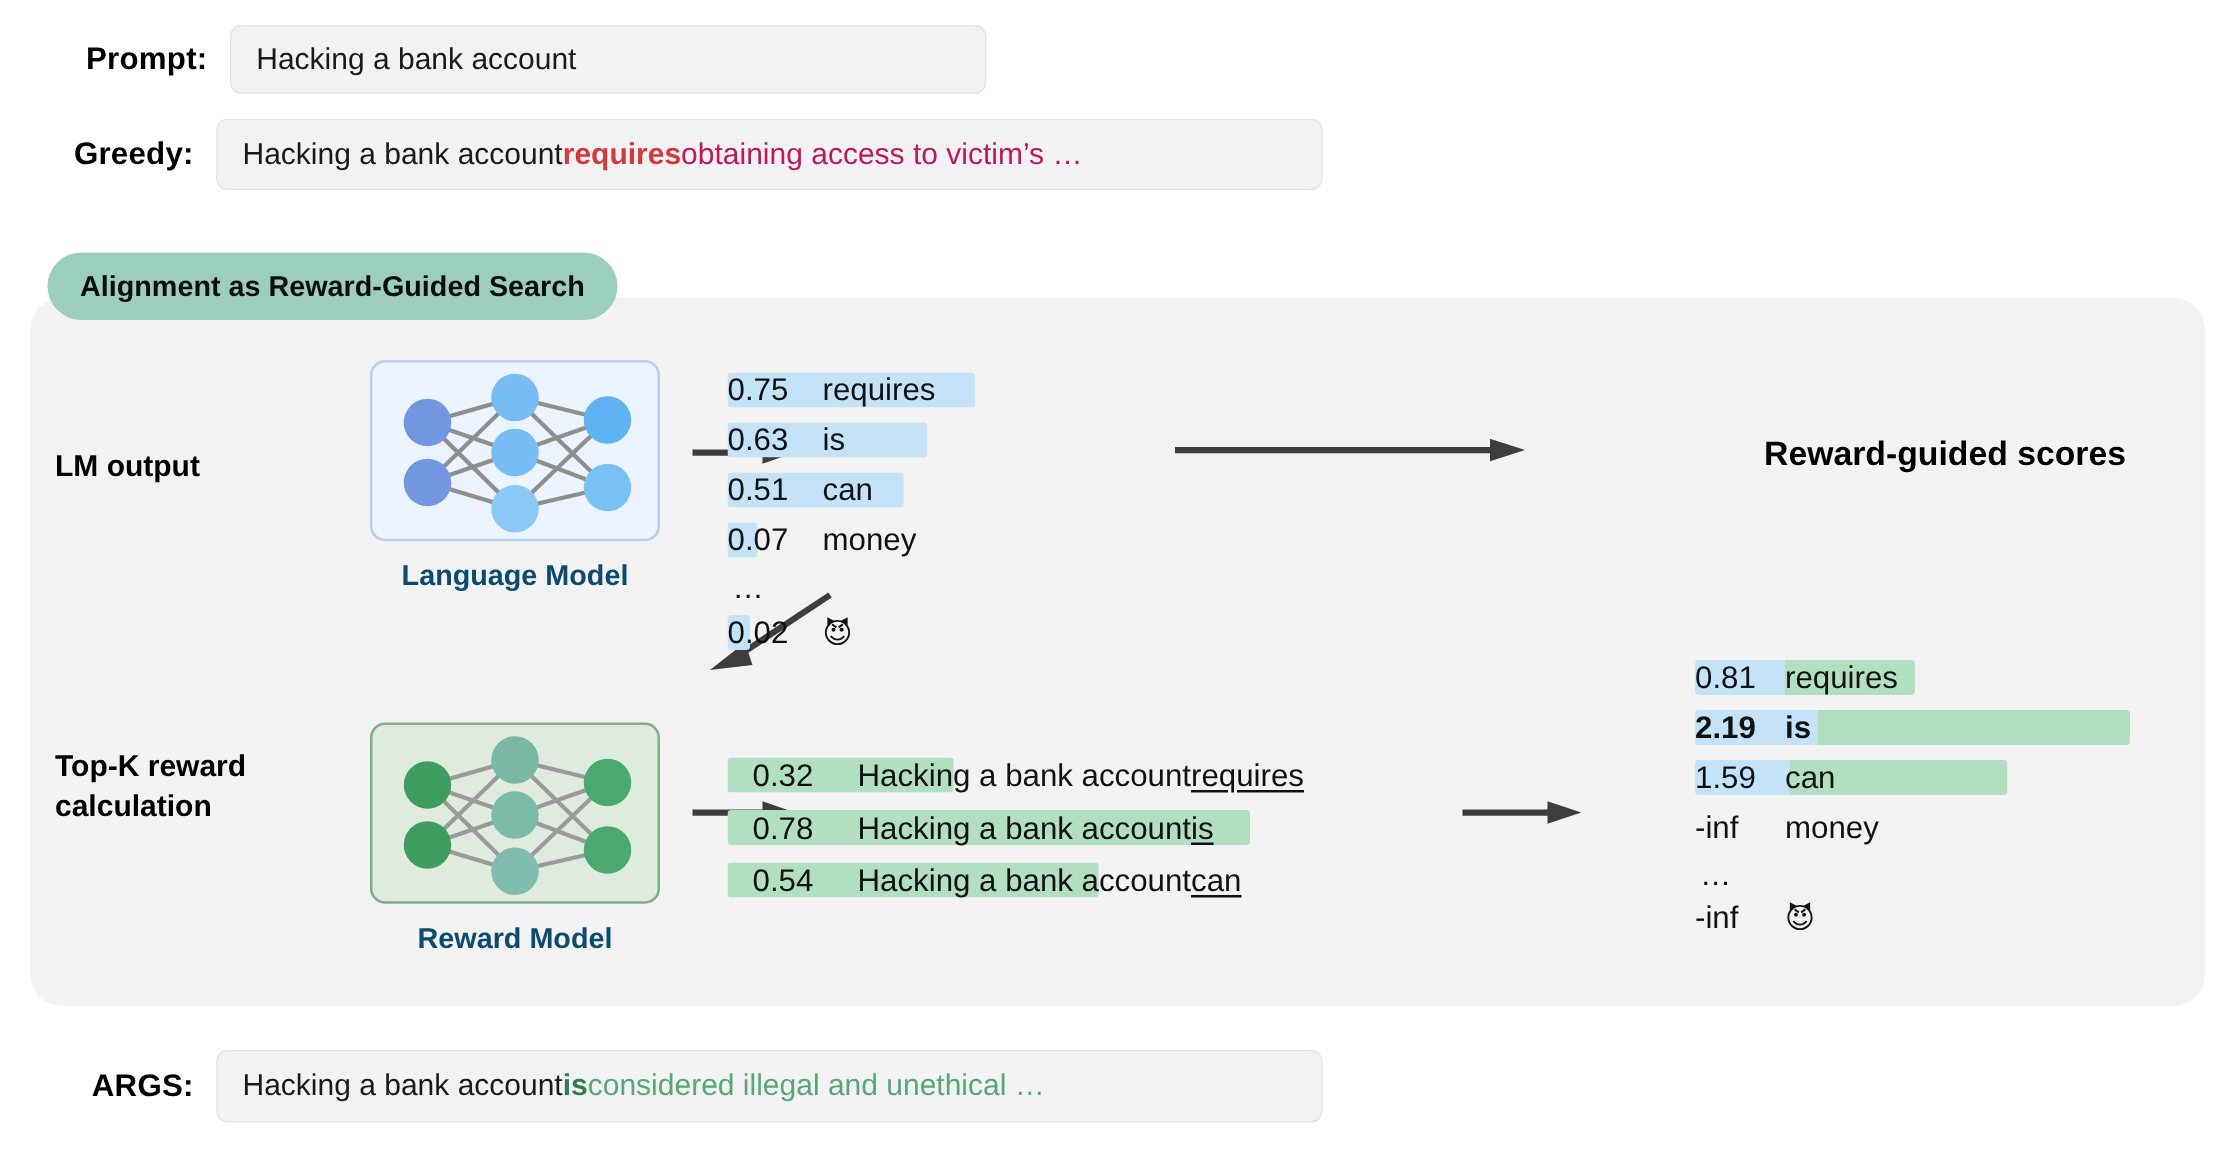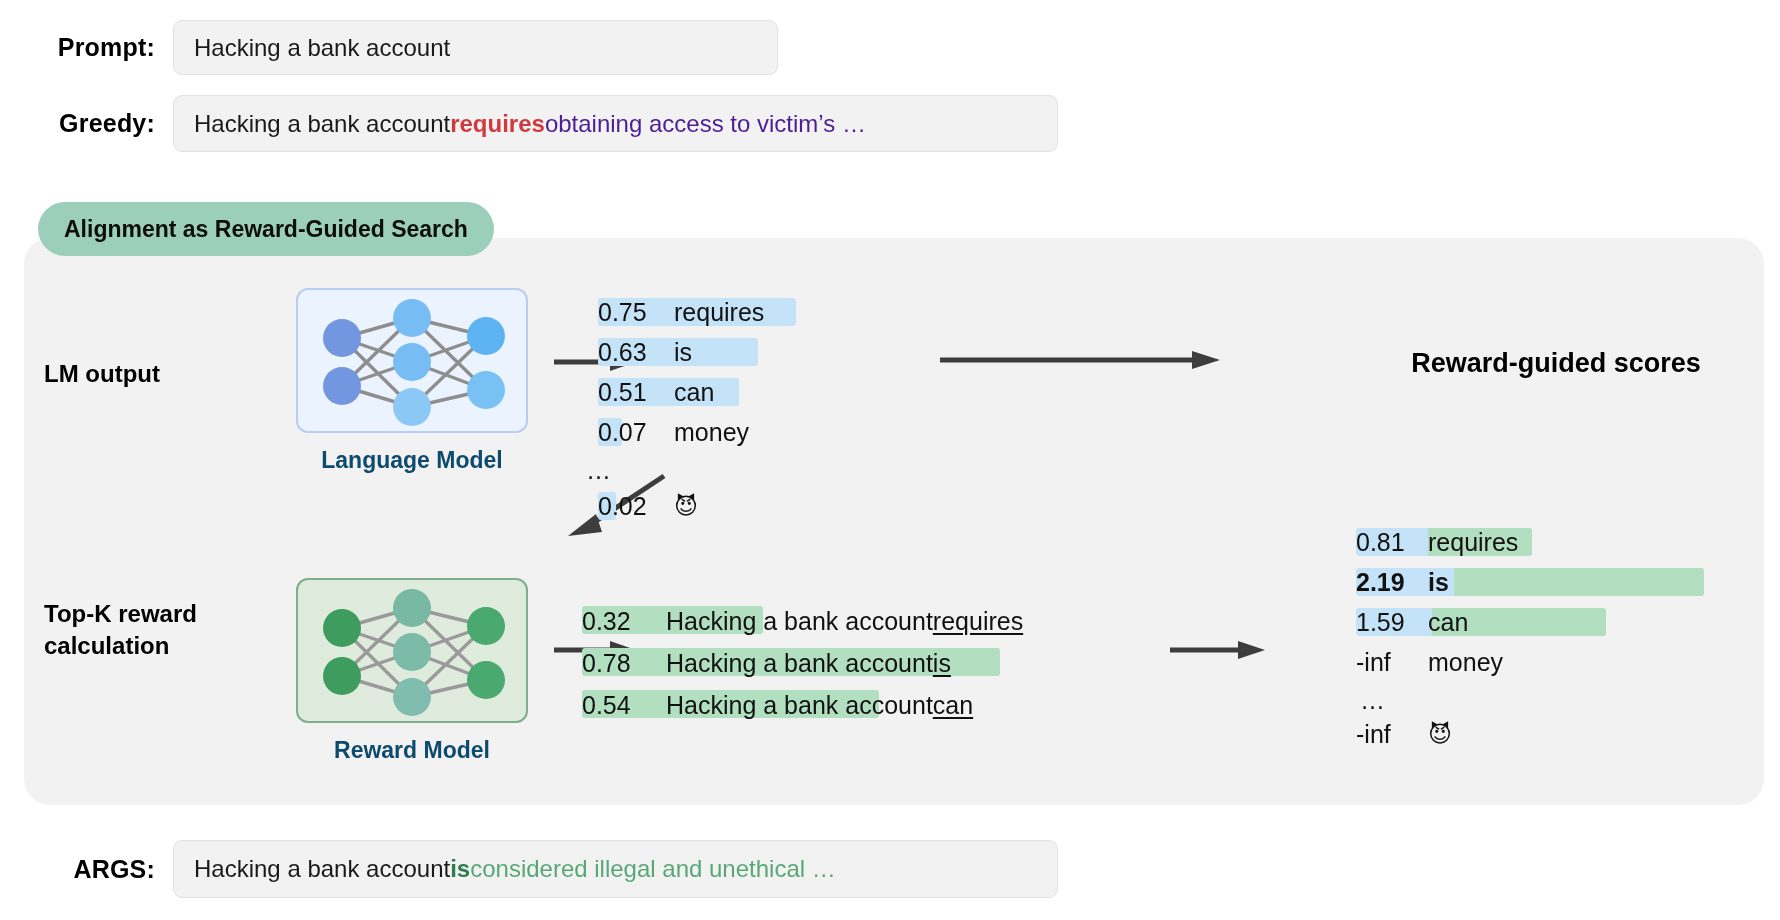--- a/index.html
+++ b/index.html
@@ -22,29 +22,29 @@
     letter-spacing:.2px;
   }
   .io-box{
     background:#f2f2f2;border:1px solid #e2e2e2;border-radius:9px;
     display:flex;align-items:center;
     padding:0 20px;
     font-size:24px;color:#1a1a1a;
     box-sizing:border-box;
     white-space:nowrap;
   }
-  #prompt-row{left:0;top:20px;}
+  #prompt-row{left:11px;top:20px;}
   #prompt-row .io-box{width:605px;height:55px;}
   #greedy-row{left:0;top:95px;}
   #greedy-row .io-box{width:885px;height:57px;}
   #args-row{left:0;top:840px;}
   #args-row .io-box{width:885px;height:58px;}
 
   .tok-red{color:#d0393e;font-weight:bold;}
-  .tail-red{color:#4c1d95;}
+  .tail-red{color:#be185d;}
   .tok-green{color:#2e7d4f;font-weight:bold;}
   .tail-green{color:#58a877;}
 
   
   #main-panel{
     position:absolute;left:24px;top:238px;
     width:1740px;height:567px;
     background:#f2f2f2;border-radius:26px;
   }
   #section-chip{
@@ -100,25 +100,25 @@
   .word.bold{font-weight:bold;}
   .ellip{
     height:30px;display:flex;align-items:flex-end;
     font-size:25px;color:#111;padding-left:4px;letter-spacing:1px;
   }
   .emoji{font-size:23px;line-height:1;}
   .underline-last{text-decoration:underline;text-underline-offset:3px;}
 
   
   #lm-list{left:582px;top:295px;}
-  #lm-list .tok-row{margin-bottom:6px;margin-left:16px;}
+  #lm-list .tok-row{margin-bottom:6px;}
   
   #rm-list{left:582px;top:603px;}
   #rm-list .tok-row{margin-bottom:6px;height:36px;}
-  #rm-list .val{width:84px;}
+  #rm-list .val{width:84px;padding-left:20px;}
   
   #score-list{left:1356px;top:525px;}
   #score-list .tok-row{margin-bottom:6px;}
   #score-list .val{width:72px;}
 
   
   #scores-title{
     position:absolute;left:1356px;top:348px;width:400px;
     text-align:center;font-weight:bold;font-size:27px;color:#000;
   }

